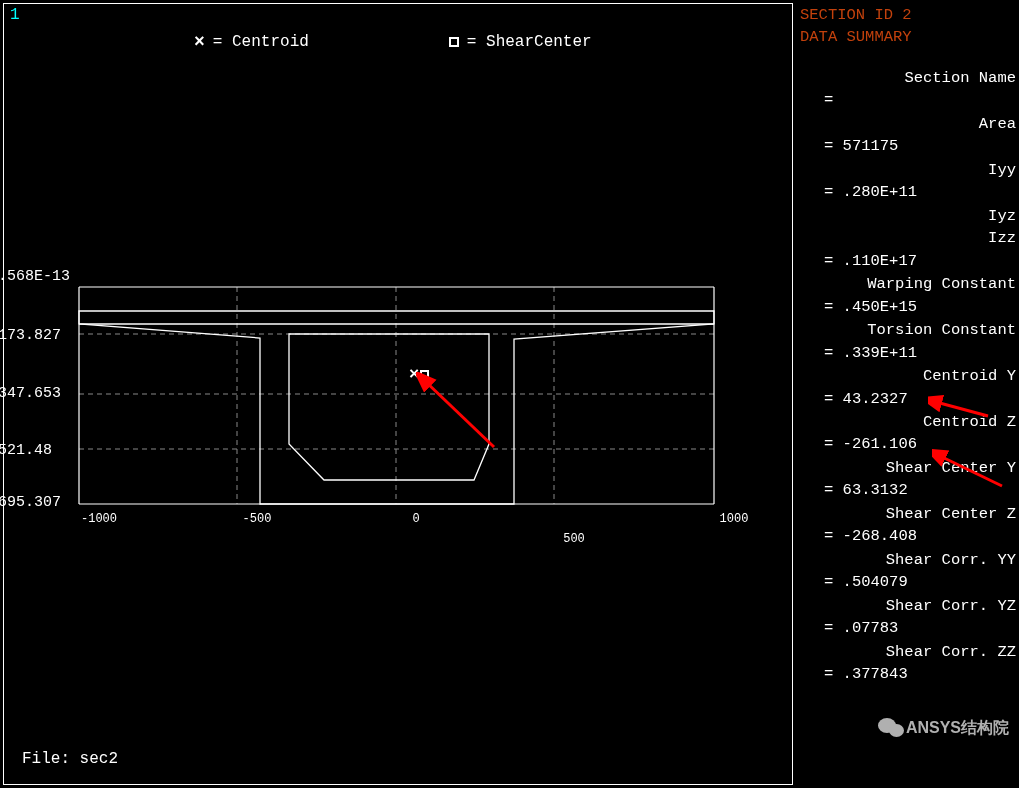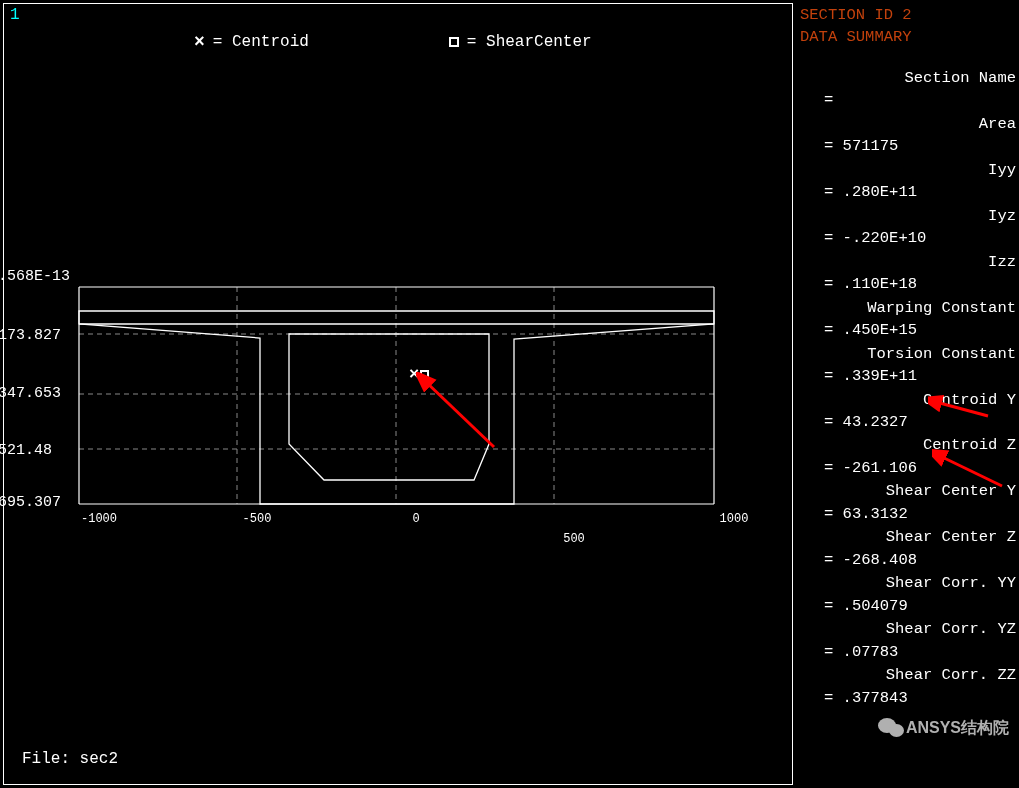--- a/index.html
+++ b/index.html
@@ -269,25 +269,24 @@
     <div class="sidebar-prop">
         <div class="sidebar-label">Area</div>
         <div class="sidebar-value">= 571175</div>
       </div>
     <div class="sidebar-prop">
         <div class="sidebar-label">Iyy</div>
         <div class="sidebar-value">= .280E+11</div>
       </div>
     <div class="sidebar-prop">
         <div class="sidebar-label">Iyz</div>
-        <div class="sidebar-value">= -.220E+10</div>
       </div>
     <div class="sidebar-prop">
         <div class="sidebar-label">Izz</div>
-        <div class="sidebar-value">= .110E+18</div>
+        <div class="sidebar-value">= .110E+17</div>
       </div>
     <div class="sidebar-prop">
         <div class="sidebar-label">Warping Constant</div>
         <div class="sidebar-value">= .450E+15</div>
       </div>
     <div class="sidebar-prop">
         <div class="sidebar-label">Torsion Constant</div>
         <div class="sidebar-value">= .339E+11</div>
       </div>
     <div class="sidebar-prop">

